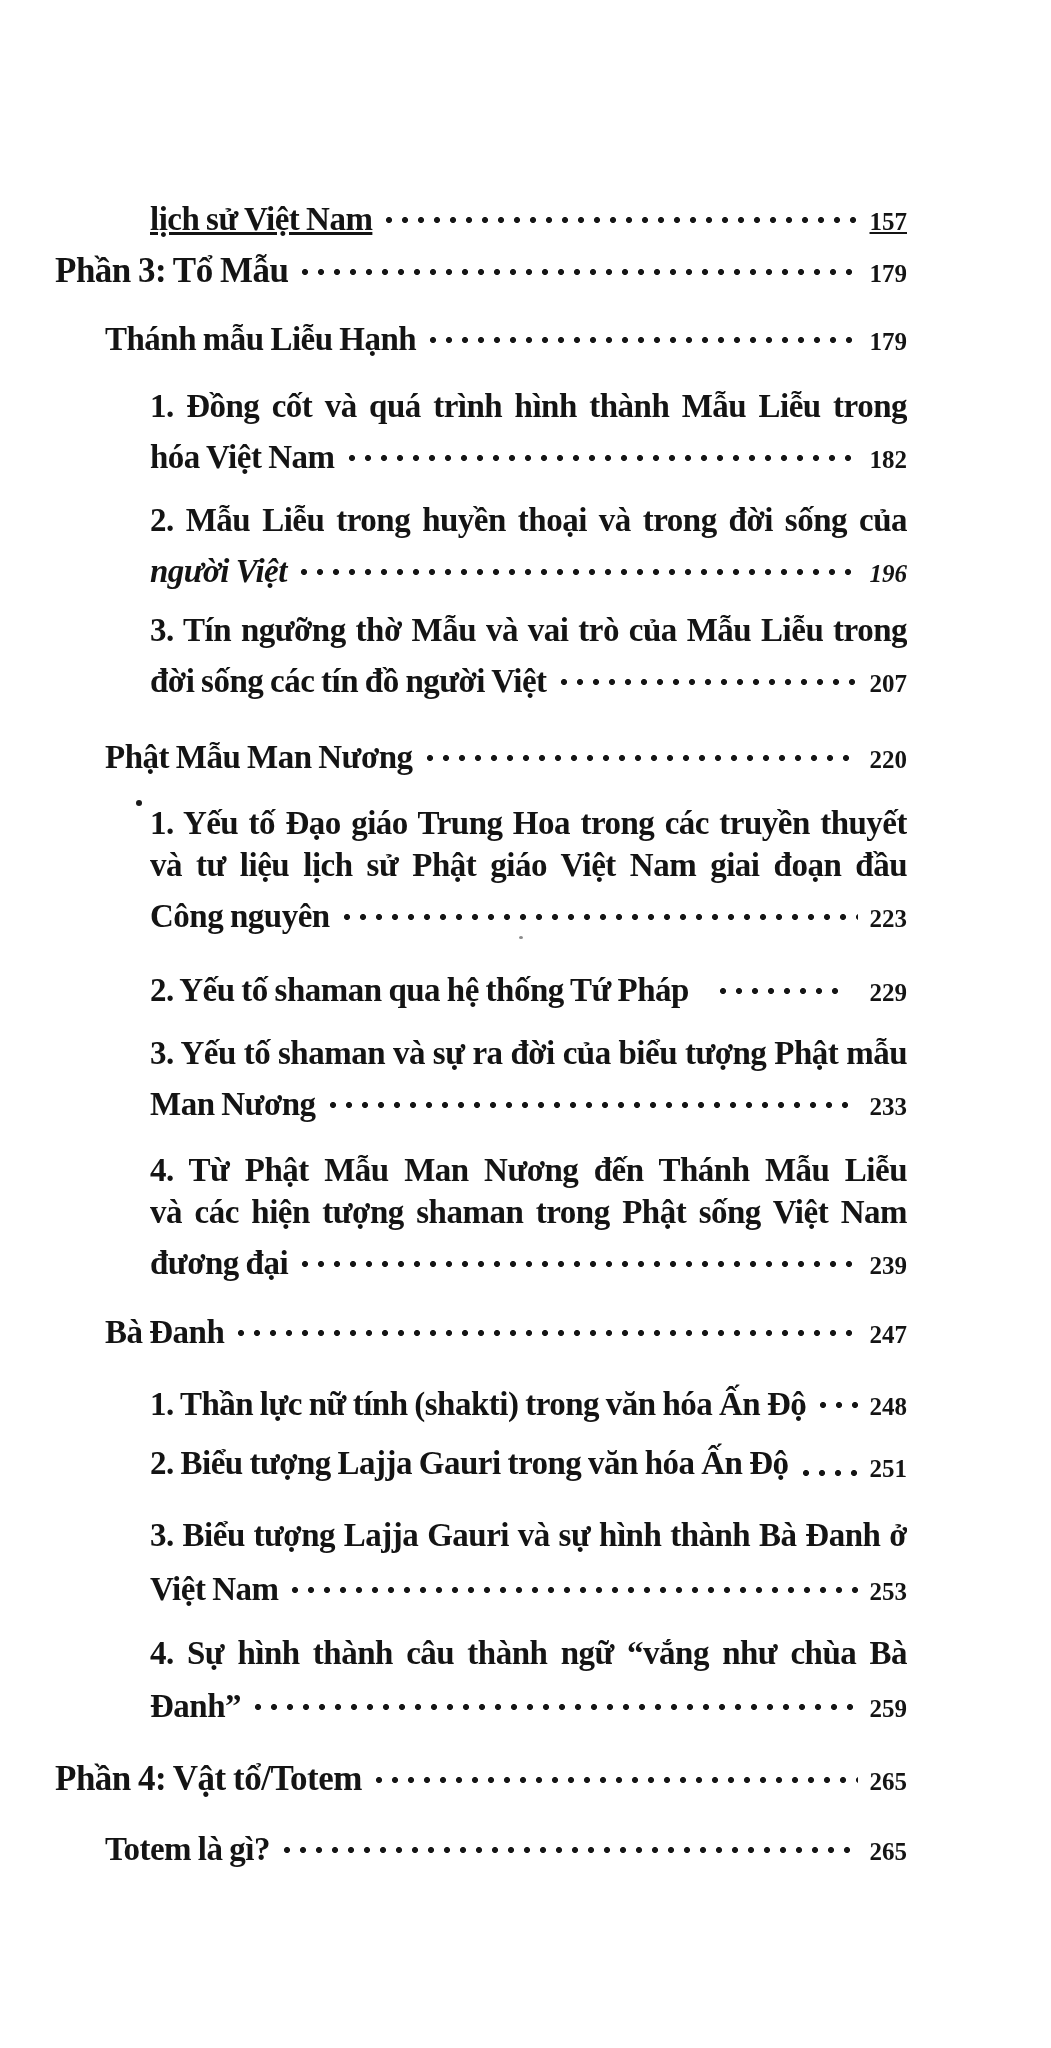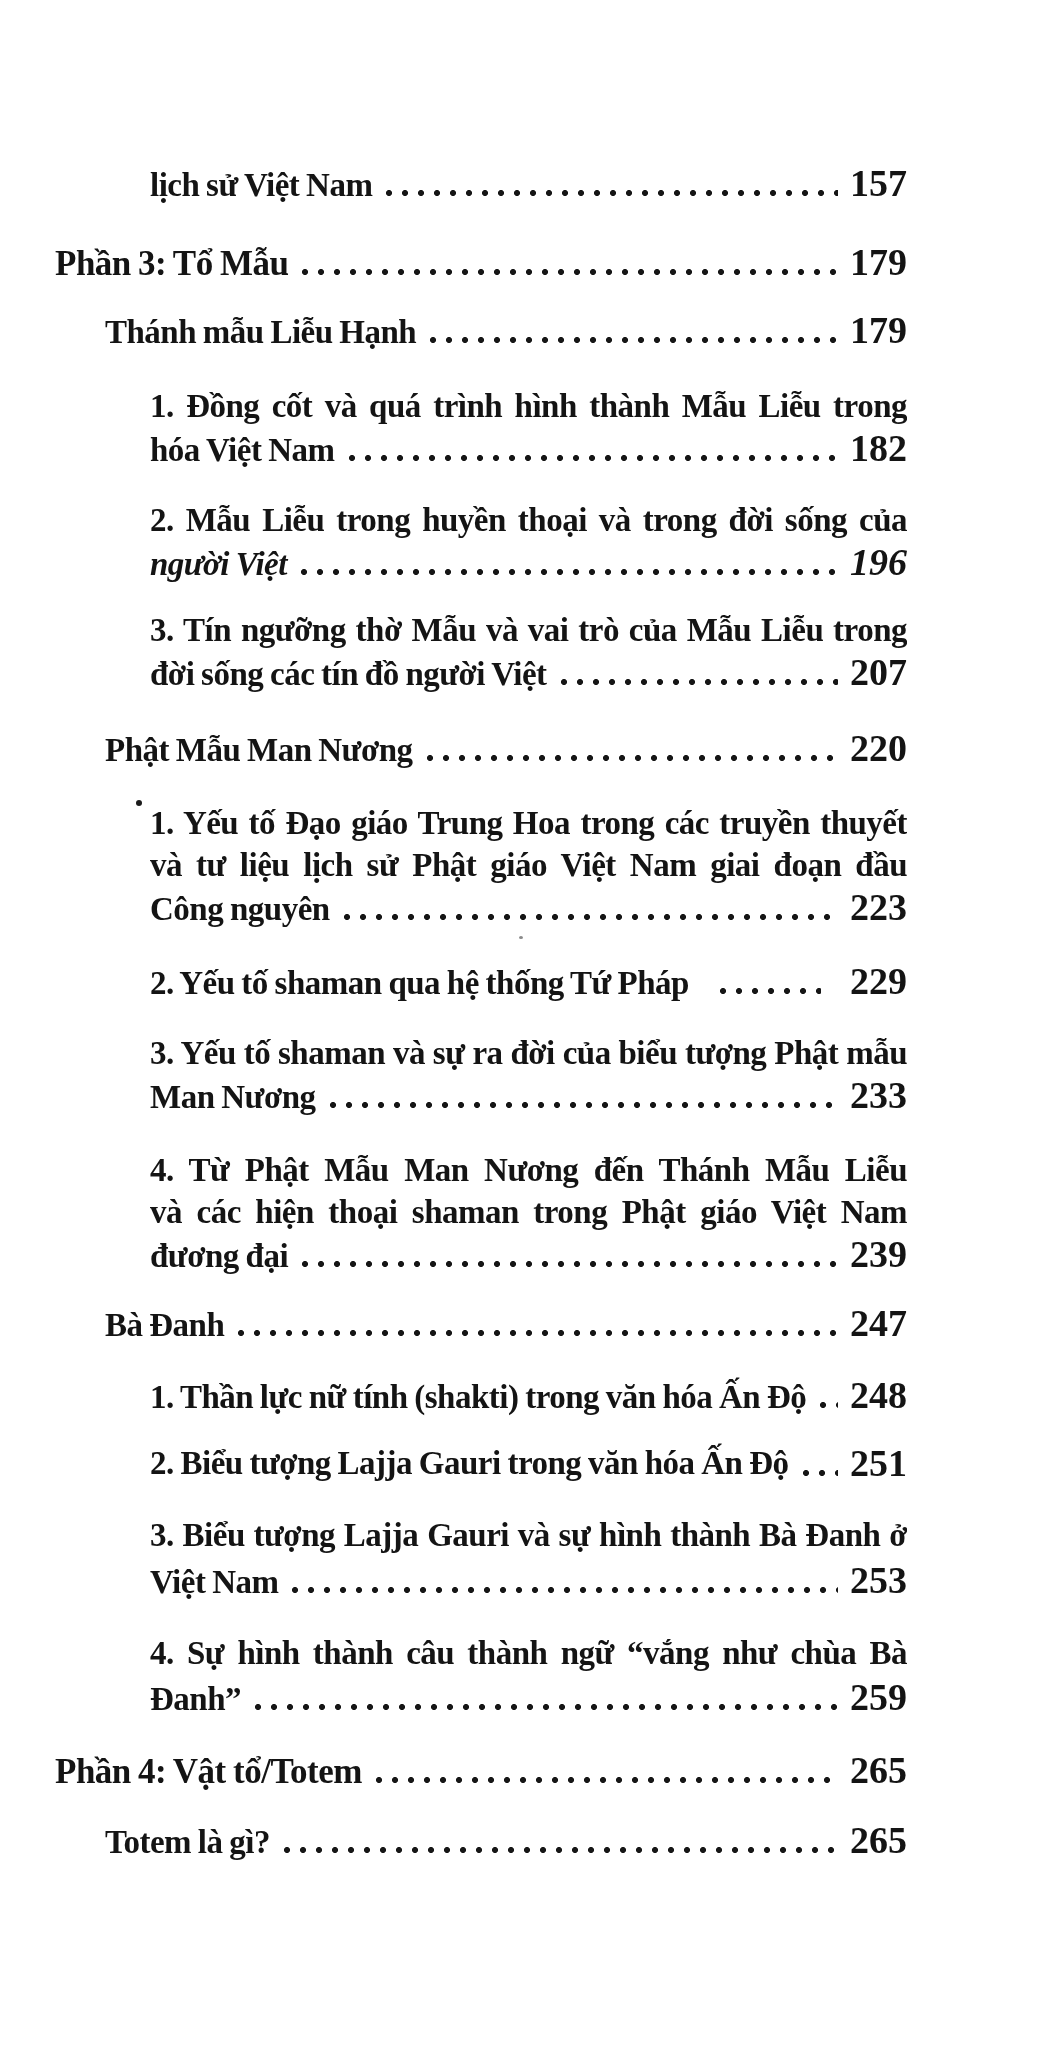--- a/index.html
+++ b/index.html
@@ -40,32 +40,33 @@
     min-width: 14px;
     align-self: flex-end;
     height: 8px;
     margin: 0 12px 7px 9px;
     background-image: radial-gradient(circle, #161616 2.7px, transparent 3.3px);
     background-size: 16px 8px;
     background-repeat: repeat-x;
     background-position: left center;
   }
   .page-num {
-    font-size: 38px;
+    font-size: 25px;
     letter-spacing: 0;
     white-space: nowrap;
+    margin-top: 12px;
   }
   .speck { position: absolute; border-radius: 50%; }
 </style>
 </head>
 <body>
 
 <div class="sheet">
   <div id="toc">
-      <div class="row item" style="top: 162px;">
+      <div class="row item" style="top: 189px; text-decoration: underline;">
         <span class="txt">lịch sử Việt Nam </span>
         <span class="leader"></span>
         <span class="page-num">157</span>
       </div>
       <div class="row part" style="top: 241px;">
         <span class="txt">Phần 3: Tổ Mẫu</span>
         <span class="leader"></span>
         <span class="page-num">179</span>
       </div>
       <div class="row sub" style="top: 309px;">
@@ -123,21 +124,21 @@
       </div>
       <div class="row item" style="top: 1074px;">
         <span class="txt">Man Nương</span>
         <span class="leader"></span>
         <span class="page-num">233</span>
       </div>
       <div class="row item just" style="top: 1149px;">
         <span class="txt">4. Từ Phật Mẫu Man Nương đến Thánh Mẫu Liễu Hạnh</span>
       </div>
       <div class="row item just" style="top: 1191px;">
-        <span class="txt">và các hiện thoại shaman trong Phật giáo Việt Nam</span>
+        <span class="txt">và các hiện tượng shaman trong Phật sống Việt Nam</span>
       </div>
       <div class="row item" style="top: 1233px;">
         <span class="txt">đương đại </span>
         <span class="leader"></span>
         <span class="page-num">239</span>
       </div>
       <div class="row sub" style="top: 1302px;">
         <span class="txt">Bà Đanh</span>
         <span class="leader"></span>
         <span class="page-num">247</span>

